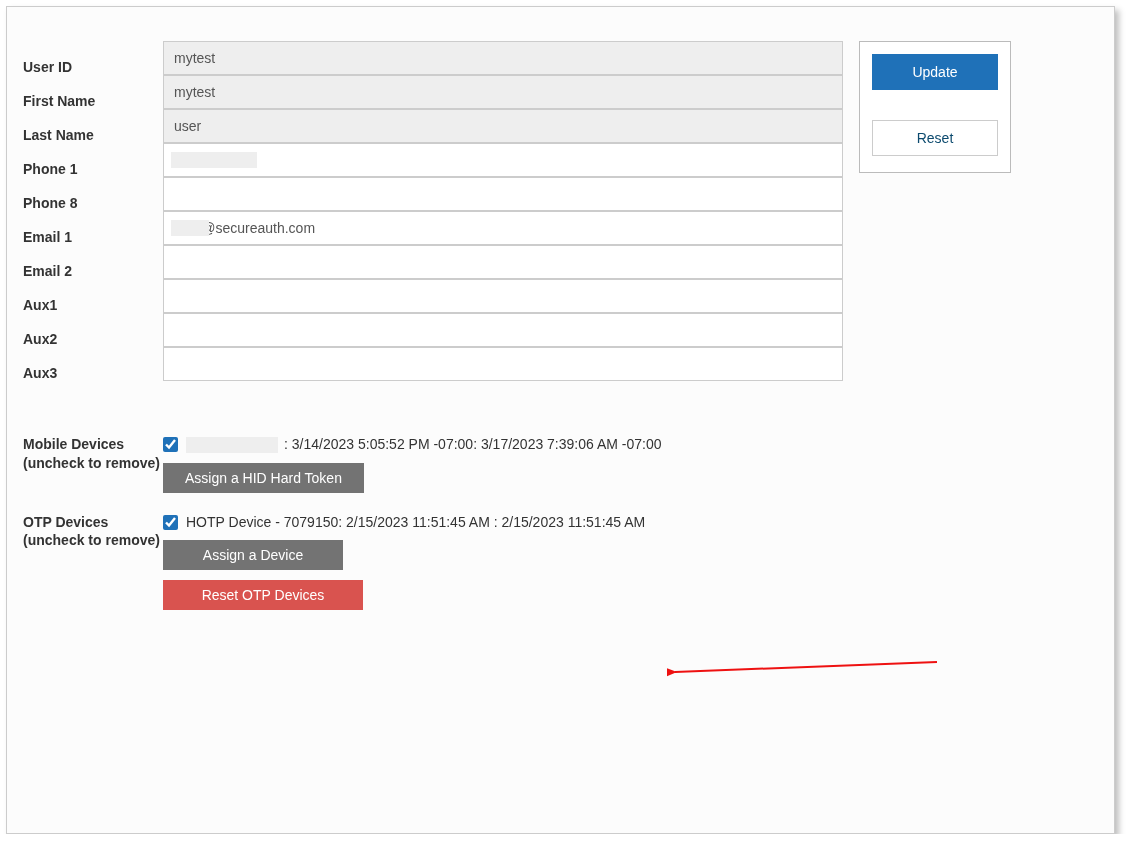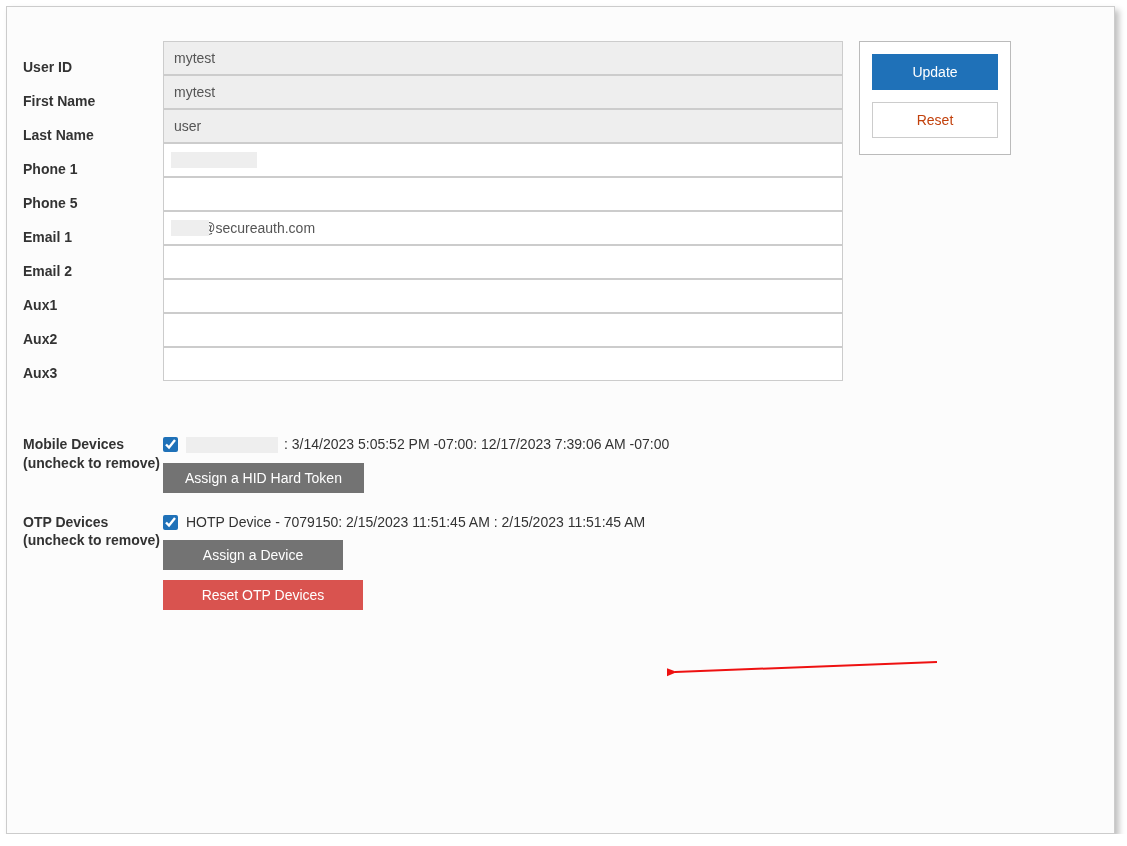--- a/index.html
+++ b/index.html
@@ -47,23 +47,23 @@
     cursor: pointer;
     font-family: Liberation Sans, sans-serif;
   }
   .btn-primary {
     background: #1f71b8;
     color: #fff;
     border-color: #1f71b8;
   }
   .btn-secondary {
     background: #fff;
-    color: #c2410c;
+    color: #0c4a6e;
     border-color: #ccc;
-    margin-top: 12px;
+    margin-top: 30px;
   }
   .row {
     display: flex;
     align-items: flex-end;
     margin-bottom: 0;
   }
   .row label.field-label {
     flex: 0 0 140px;
     font-weight: bold;
     color: #333;
@@ -175,21 +175,21 @@
 
       <div class="row">
         <label class="field-label">Phone 1</label>
         <div class="control" style="position:relative;">
           <input type="text" value="" style="">
           <span class="redact" style="position:absolute;left:8px;top:9px;width:86px;"></span>
         </div>
       </div>
 
       <div class="row">
-        <label class="field-label">Phone 5</label>
+        <label class="field-label">Phone 8</label>
         <div class="control">
           <input type="text" value="" style="">
         </div>
       </div>
 
       <div class="row">
         <label class="field-label">Email 1</label>
         <div class="control" style="position:relative;">
           <input type="text" value="       @secureauth.com" style="">
           <span class="redact" style="position:absolute;left:8px;top:9px;width:38px;"></span>
@@ -225,21 +225,21 @@
       </div>
 
       <div class="devices-section">
 
         <div class="dev-row">
           <div class="dev-label">Mobile Devices (uncheck to remove)</div>
           <div class="dev-content">
             <div class="dev-line">
               <input type="checkbox" checked="" style="">
               <span class="redact" style="width:92px;"></span>
-              <span>: 3/14/2023 5:05:52 PM -07:00: 12/17/2023 7:39:06 AM -07:00</span>
+              <span>: 3/14/2023 5:05:52 PM -07:00: 3/17/2023 7:39:06 AM -07:00</span>
             </div>
             <button class="inline-btn btn-teal">Assign a HID Hard Token</button>
           </div>
         </div>
 
         <div class="dev-row" style="margin-top:12px;">
           <div class="dev-label">OTP Devices (uncheck to remove)</div>
           <div class="dev-content">
             <div class="dev-line">
               <input type="checkbox" checked="" style="">

